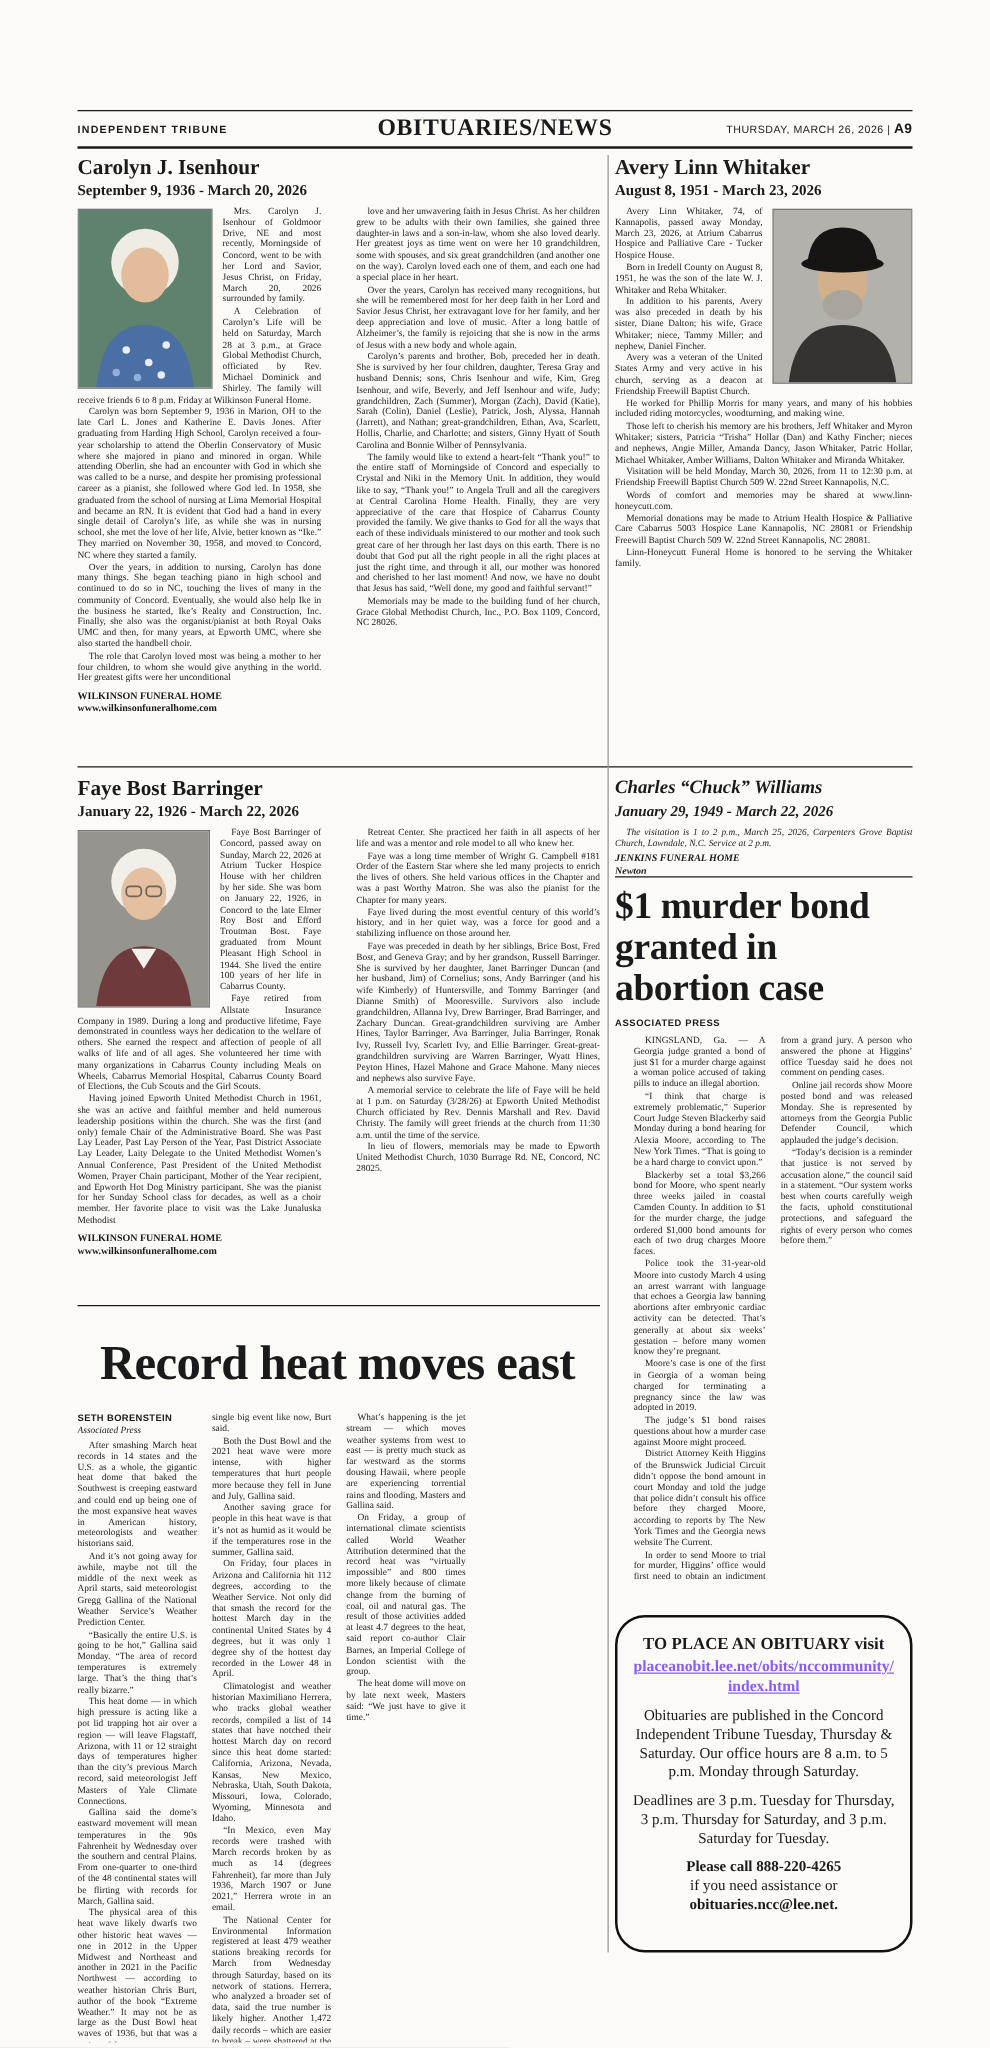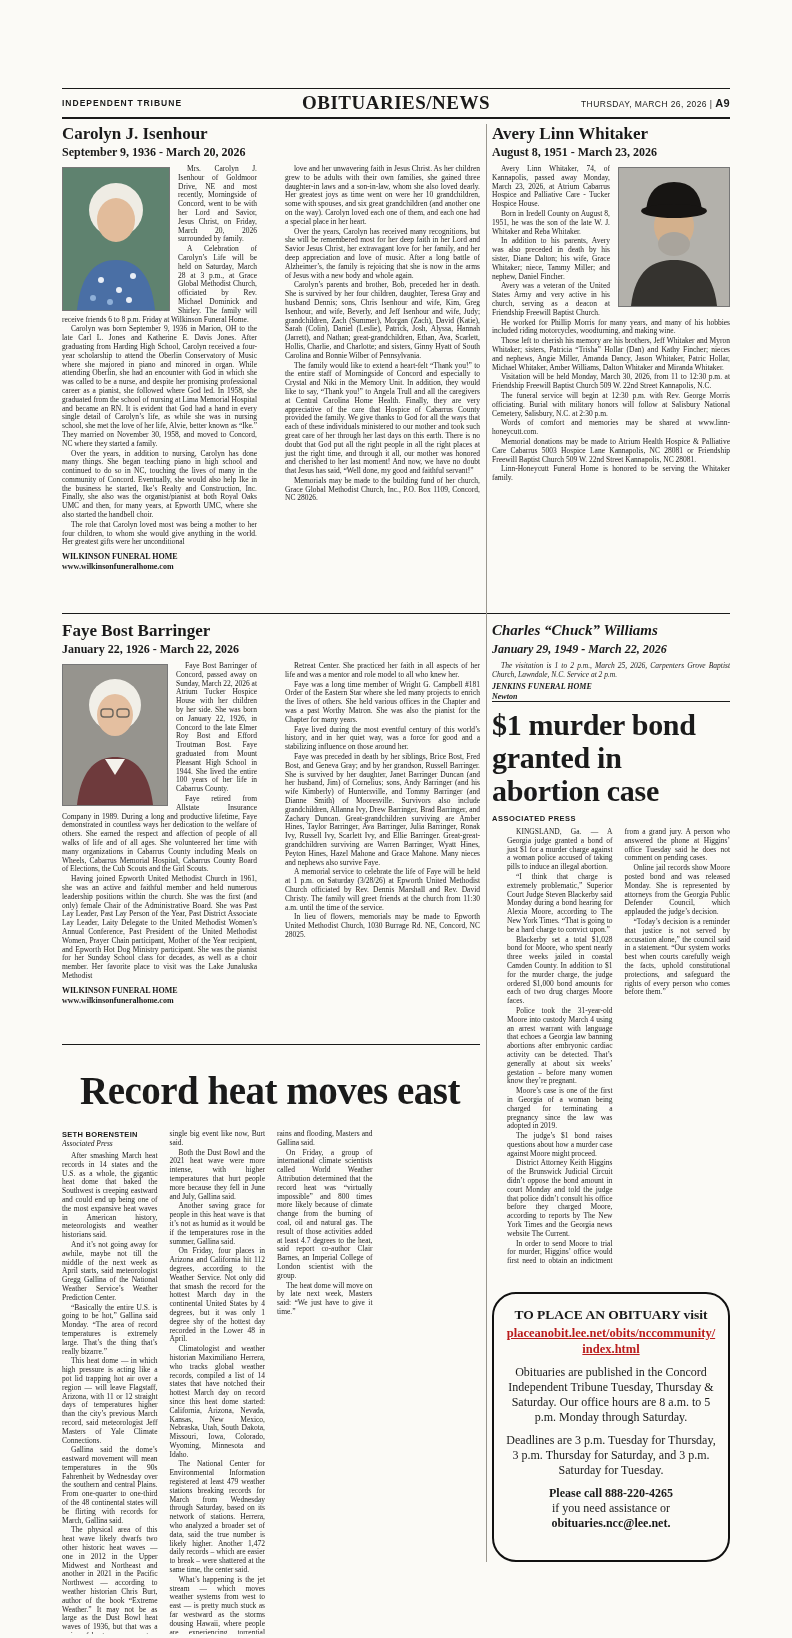--- a/index.html
+++ b/index.html
@@ -57,21 +57,21 @@
   .heat-headline { font-size:39px; line-height:42px; font-weight:bold; letter-spacing:-.5px; white-space:nowrap; }
   .heat-body { height:520px; margin-top:8px; column-count:4; column-gap:12px; column-fill:auto; }
   .byline-name { font-family:"Liberation Sans", sans-serif; font-size:7.5px; font-weight:bold; letter-spacing:.3px; }
   .byline-org { font-size:7.5px; font-style:italic; margin-bottom:4px; }
   
   #obit-notice {
     border:2px solid #111; box-sizing:border-box; padding:12px 12px;
     text-align:center; font-size:12px; line-height:15px;
   }
   .on-title { font-size:13.5px; font-weight:bold; line-height:17px; }
-  .on-url { font-size:12.5px; font-weight:bold; text-decoration:underline; line-height:16px; margin:2px 0 8px; overflow-wrap:break-word; color:#b91c1c; }
+  .on-url { font-size:12.5px; font-weight:bold; text-decoration:underline; line-height:16px; margin:2px 0 8px; overflow-wrap:break-word; color:#8b5cf6; }
   .on-para { margin:0 0 8px; }
   .on-bold { font-weight:bold; }
 </style>
 </head>
 <body>
 
 <div class="page">
 
   <div class="masthead">
     <span class="mh-left">INDEPENDENT TRIBUNE</span>
@@ -146,21 +146,20 @@
         </svg>
       </div>
       <div class="ptext">
           <p>Avery Linn Whitaker, 74, of Kannapolis, passed away Monday, March 23, 2026, at Atrium Cabarrus Hospice and Palliative Care - Tucker Hospice House.</p>
           <p>Born in Iredell County on August 8, 1951, he was the son of the late W. J. Whitaker and Reba Whitaker.</p>
           <p>In addition to his parents, Avery was also preceded in death by his sister, Diane Dalton; his wife, Grace Whitaker; niece, Tammy Miller; and nephew, Daniel Fincher.</p>
           <p>Avery was a veteran of the United States Army and very active in his church, serving as a deacon at Friendship Freewill Baptist Church.</p>
           <p>He worked for Phillip Morris for many years, and many of his hobbies included riding motorcycles, woodturning, and making wine.</p>
           <p>Those left to cherish his memory are his brothers, Jeff Whitaker and Myron Whitaker; sisters, Patricia “Trisha” Hollar (Dan) and Kathy Fincher; nieces and nephews, Angie Miller, Amanda Dancy, Jason Whitaker, Patric Hollar, Michael Whitaker, Amber Williams, Dalton Whitaker and Miranda Whitaker.</p>
           <p>Visitation will be held Monday, March 30, 2026, from 11 to 12:30 p.m. at Friendship Freewill Baptist Church 509 W. 22nd Street Kannapolis, N.C.</p>
-          <p>The funeral service will begin at 12:30 p.m. with Rev. George Morris officiating. Burial with military honors will follow at Salisbury National Cemetery, Salisbury, N.C. at 2:30 p.m.</p>
           <p>Words of comfort and memories may be shared at www.linn-honeycutt.com.</p>
           <p>Memorial donations may be made to Atrium Health Hospice &amp; Palliative Care Cabarrus 5003 Hospice Lane Kannapolis, NC 28081 or Friendship Freewill Baptist Church 509 W. 22nd Street Kannapolis, NC 28081.</p>
           <p>Linn-Honeycutt Funeral Home is honored to be serving the Whitaker family.</p>
         </div>
     </div>
   </article>
 
   <article class="blk" id="obit-barringer">
     <div class="obit-name">Faye Bost Barringer</div>
     <div class="obit-dates">January 22, 1926 - March 22, 2026</div>
@@ -212,21 +211,21 @@
     </div>
   </article>
 
   <article class="blk" id="article-murder">
     <h2 class="mb-headline" style="margin:0; width:214px;">$1 murder bond granted in abortion case</h2>
     <div class="ap-byline">ASSOCIATED PRESS</div>
     <div class="mb-body">
       <div class="ptext">
           <p>KINGSLAND, Ga. — A Georgia judge granted a bond of just $1 for a murder charge against a woman police accused of taking pills to induce an illegal abortion.</p>
           <p>“I think that charge is extremely problematic,” Superior Court Judge Steven Blackerby said Monday during a bond hearing for Alexia Moore, according to The New York Times. “That is going to be a hard charge to convict upon.”</p>
-          <p>Blackerby set a total $1,028 bond for Moore, who spent nearly three weeks jailed in coastal Camden County. In addition to $1 for the murder charge, the judge ordered $1,000 bond amounts for each of two drug charges Moore faces.</p>
+          <p>Blackerby set a total $3,266 bond for Moore, who spent nearly three weeks jailed in coastal Camden County. In addition to $1 for the murder charge, the judge ordered $1,000 bond amounts for each of two drug charges Moore faces.</p>
           <p>Police took the 31-year-old Moore into custody March 4 using an arrest warrant with language that echoes a Georgia law banning abortions after embryonic cardiac activity can be detected. That’s generally at about six weeks’ gestation – before many women know they’re pregnant.</p>
           <p>Moore’s case is one of the first in Georgia of a woman being charged for terminating a pregnancy since the law was adopted in 2019.</p>
           <p>The judge’s $1 bond raises questions about how a murder case against Moore might proceed.</p>
           <p>District Attorney Keith Higgins of the Brunswick Judicial Circuit didn’t oppose the bond amount in court Monday and told the judge that police didn’t consult his office before they charged Moore, according to reports by The New York Times and the Georgia news website The Current.</p>
           <p>In order to send Moore to trial for murder, Higgins’ office would first need to obtain an indictment from a grand jury. A person who answered the phone at Higgins’ office Tuesday said he does not comment on pending cases.</p>
           <p>Online jail records show Moore posted bond and was released Monday. She is represented by attorneys from the Georgia Public Defender Council, which applauded the judge’s decision.</p>
           <p>“Today’s decision is a reminder that justice is not served by accusation alone,” the council said in a statement. “Our system works best when courts carefully weigh the facts, uphold constitutional protections, and safeguard the rights of every person who comes before them.”</p>
         </div>
     </div>
   </article>
@@ -240,20 +239,21 @@
           <p>After smashing March heat records in 14 states and the U.S. as a whole, the gigantic heat dome that baked the Southwest is creeping eastward and could end up being one of the most expansive heat waves in American history, meteorologists and weather historians said.</p>
           <p>And it’s not going away for awhile, maybe not till the middle of the next week as April starts, said meteorologist Gregg Gallina of the National Weather Service’s Weather Prediction Center.</p>
           <p>“Basically the entire U.S. is going to be hot,” Gallina said Monday. “The area of record temperatures is extremely large. That’s the thing that’s really bizarre.”</p>
           <p>This heat dome — in which high pressure is acting like a pot lid trapping hot air over a region — will leave Flagstaff, Arizona, with 11 or 12 straight days of temperatures higher than the city’s previous March record, said meteorologist Jeff Masters of Yale Climate Connections.</p>
           <p>Gallina said the dome’s eastward movement will mean temperatures in the 90s Fahrenheit by Wednesday over the southern and central Plains. From one-quarter to one-third of the 48 continental states will be flirting with records for March, Gallina said.</p>
           <p>The physical area of this heat wave likely dwarfs two other historic heat waves — one in 2012 in the Upper Midwest and Northeast and another in 2021 in the Pacific Northwest — according to weather historian Chris Burt, author of the book “Extreme Weather.” It may not be as large as the Dust Bowl heat waves of 1936, but that was a series of heat waves over two months during summer, not a single big event like now, Burt said.</p>
           <p>Both the Dust Bowl and the 2021 heat wave were more intense, with higher temperatures that hurt people more because they fell in June and July, Gallina said.</p>
           <p>Another saving grace for people in this heat wave is that it’s not as humid as it would be if the temperatures rose in the summer, Gallina said.</p>
           <p>On Friday, four places in Arizona and California hit 112 degrees, according to the Weather Service. Not only did that smash the record for the hottest March day in the continental United States by 4 degrees, but it was only 1 degree shy of the hottest day recorded in the Lower 48 in April.</p>
           <p>Climatologist and weather historian Maximiliano Herrera, who tracks global weather records, compiled a list of 14 states that have notched their hottest March day on record since this heat dome started: California, Arizona, Nevada, Kansas, New Mexico, Nebraska, Utah, South Dakota, Missouri, Iowa, Colorado, Wyoming, Minnesota and Idaho.</p>
+          <p>“In Mexico, even May records were trashed with March records broken by as much as 14 (degrees Fahrenheit), far more than July 1936, March 1907 or June 2021,” Herrera wrote in an email.</p>
           <p>The National Center for Environmental Information registered at least 479 weather stations breaking records for March from Wednesday through Saturday, based on its network of stations. Herrera, who analyzed a broader set of data, said the true number is likely higher. Another 1,472 daily records – which are easier to break – were shattered at the same time, the center said.</p>
           <p>What’s happening is the jet stream — which moves weather systems from west to east — is pretty much stuck as far westward as the storms dousing Hawaii, where people are experiencing torrential rains and flooding, Masters and Gallina said.</p>
           <p>On Friday, a group of international climate scientists called World Weather Attribution determined that the record heat was “virtually impossible” and 800 times more likely because of climate change from the burning of coal, oil and natural gas. The result of those activities added at least 4.7 degrees to the heat, said report co-author Clair Barnes, an Imperial College of London scientist with the group.</p>
           <p>The heat dome will move on by late next week, Masters said: “We just have to give it time.”</p>
         </div>
     </div>
   </article>
 
   <aside class="blk" id="obit-notice">
     <div class="on-title">TO PLACE AN OBITUARY visit</div>

